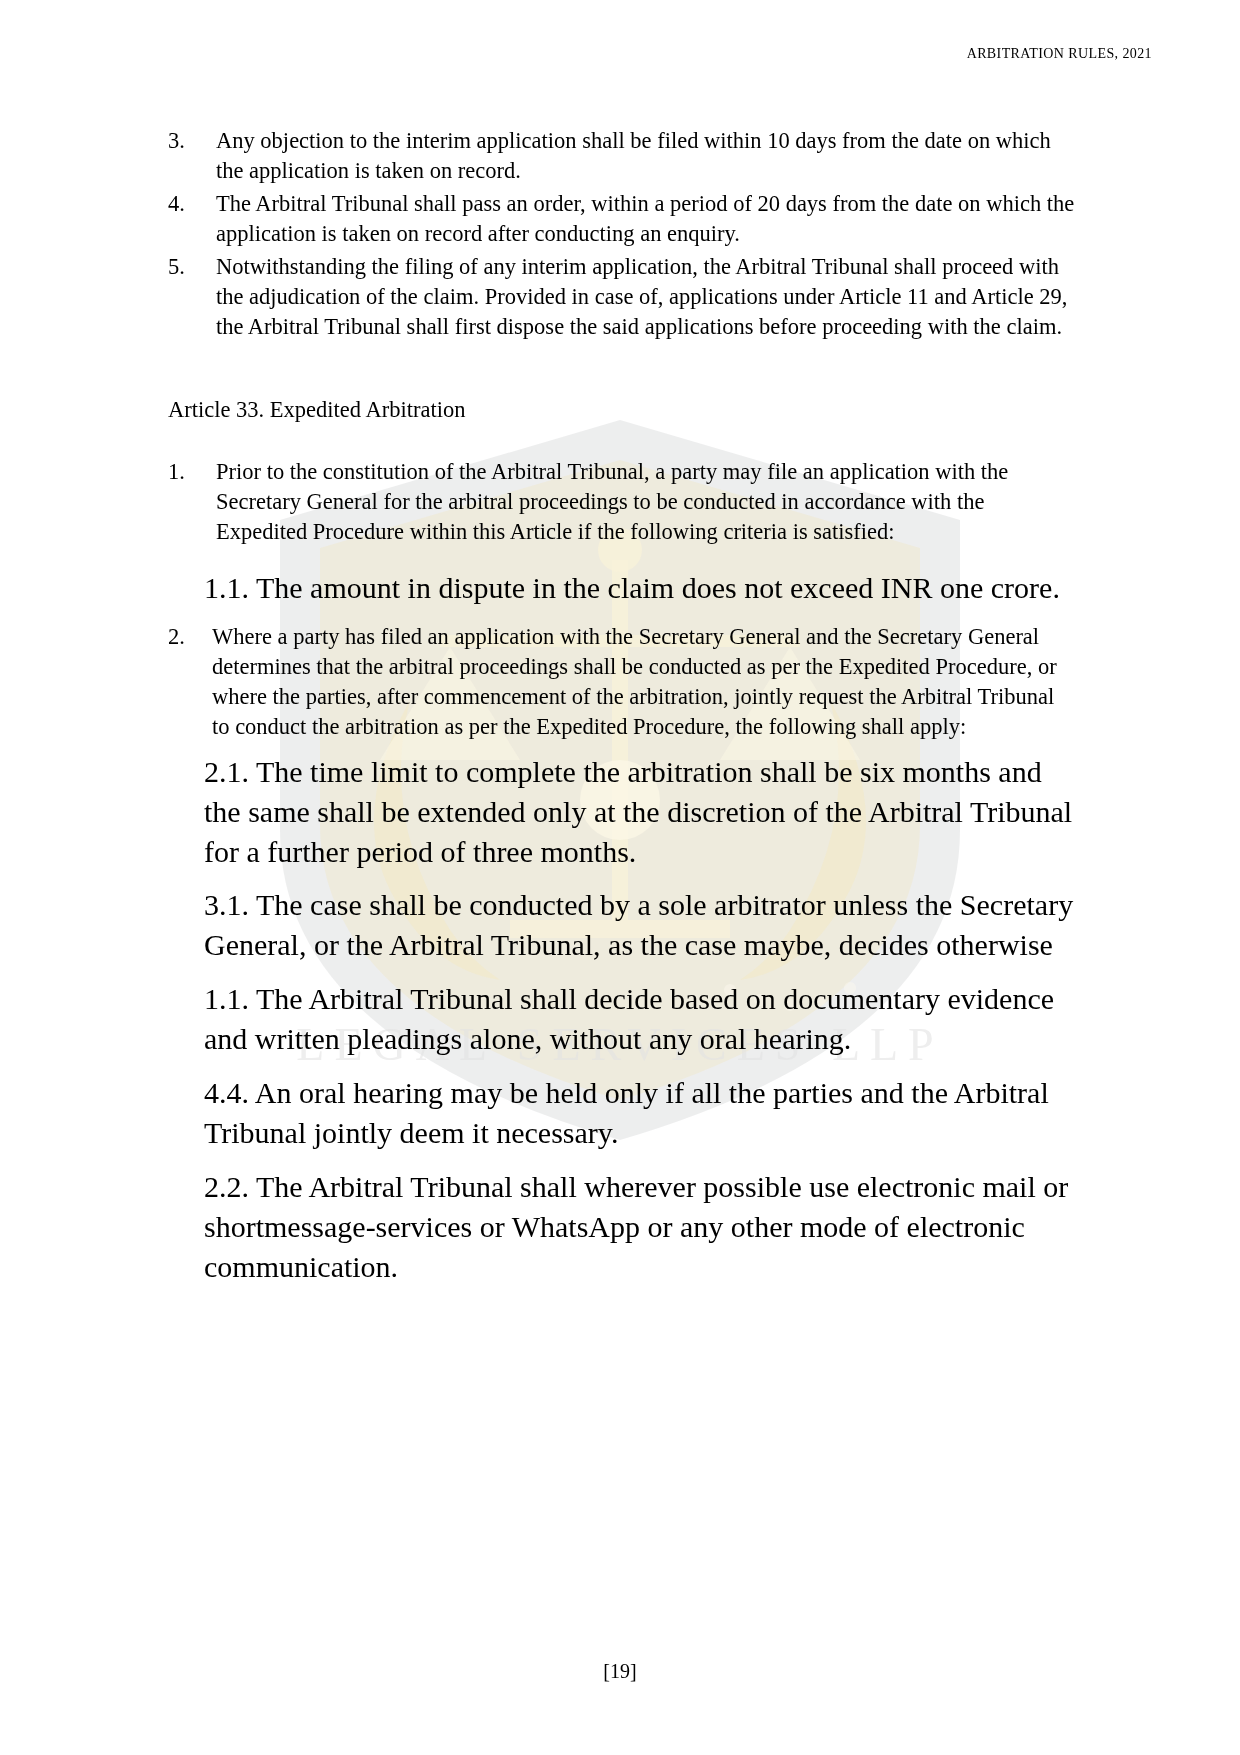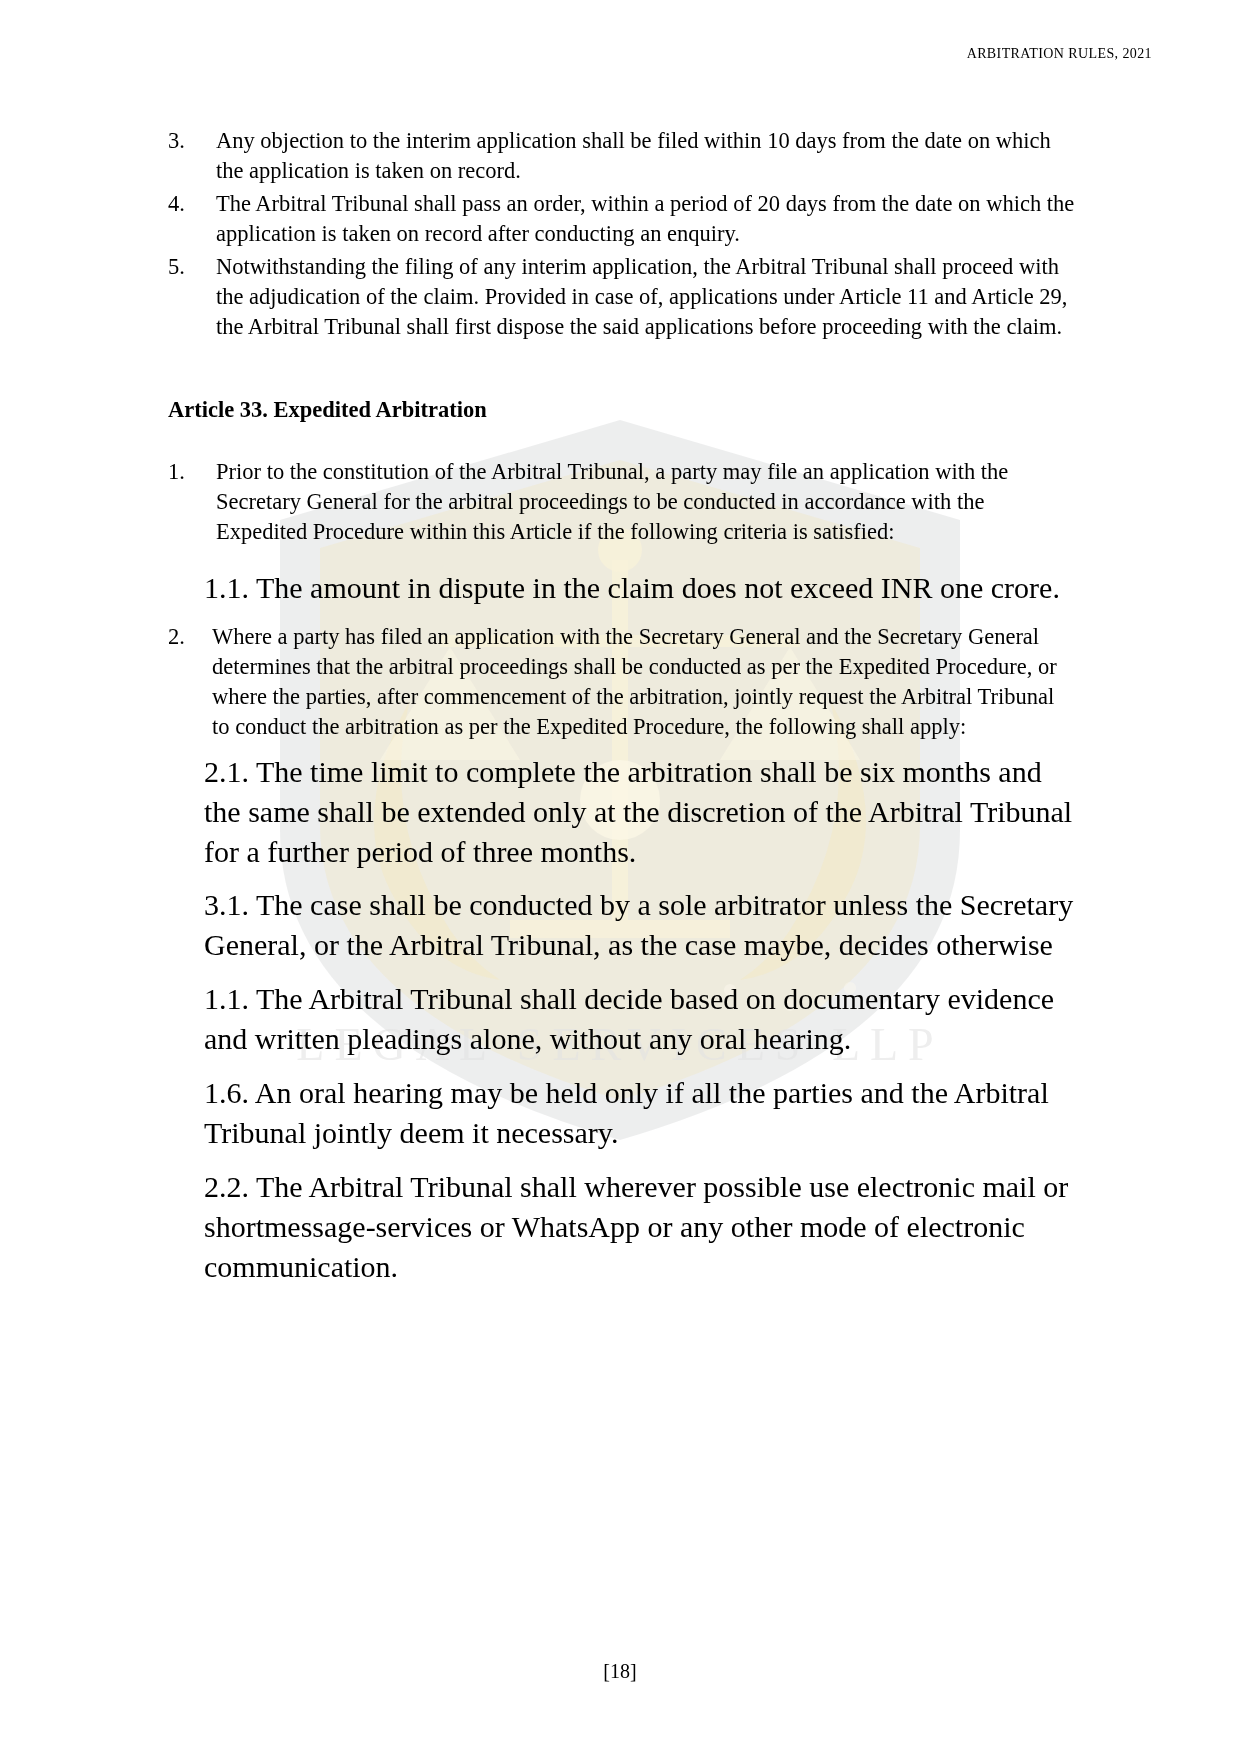--- a/index.html
+++ b/index.html
@@ -82,21 +82,21 @@
     line-height: 1.33;
     margin-bottom: 2px;
   }
   .item-wide .num {
     position: absolute;
     left: 0px;
     top: 0;
   }
 
   .article-title {
-    font-weight: bold;
+    font-weight: normal;
     font-size: 22.5px;
     margin: 56px 0 34px 0;
     padding-left: 0px;
   }
 
   .sub {
     padding-left: 36px;
     font-size: 30px;
     line-height: 1.33;
     margin-bottom: 14px;
@@ -167,20 +167,20 @@
     <div class="item-wide">
       <span class="num">2.</span>
       <span>Where a party has filed an application with the Secretary General and the Secretary General determines that the arbitral proceedings shall be conducted as per the Expedited Procedure, or where the parties, after commencement of the arbitration, jointly request the Arbitral Tribunal to conduct the arbitration as per the Expedited Procedure, the following shall apply:</span>
     </div>
 
     <div class="spacer-xs"></div>
 
     <div class="sub">2.1. The time limit to complete the arbitration shall be six months and the same shall be extended only at the discretion of the Arbitral Tribunal for a further period of three months.</div>
     <div class="sub">3.1. The case shall be conducted by a sole arbitrator unless the Secretary General, or the Arbitral Tribunal, as the case maybe, decides otherwise</div>
     <div class="sub">1.1. The Arbitral Tribunal shall decide based on documentary evidence and written pleadings alone, without any oral hearing.</div>
-    <div class="sub">1.6. An oral hearing may be held only if all the parties and the Arbitral Tribunal jointly deem it necessary.</div>
+    <div class="sub">4.4. An oral hearing may be held only if all the parties and the Arbitral Tribunal jointly deem it necessary.</div>
     <div class="sub">2.2. The Arbitral Tribunal shall wherever possible use electronic mail or shortmessage-services or WhatsApp or any other mode of electronic communication.</div>
 
   </div>
 
-  <div class="footer">[18]</div>
+  <div class="footer">[19]</div>
 
 </div>
 
 </body></html>

